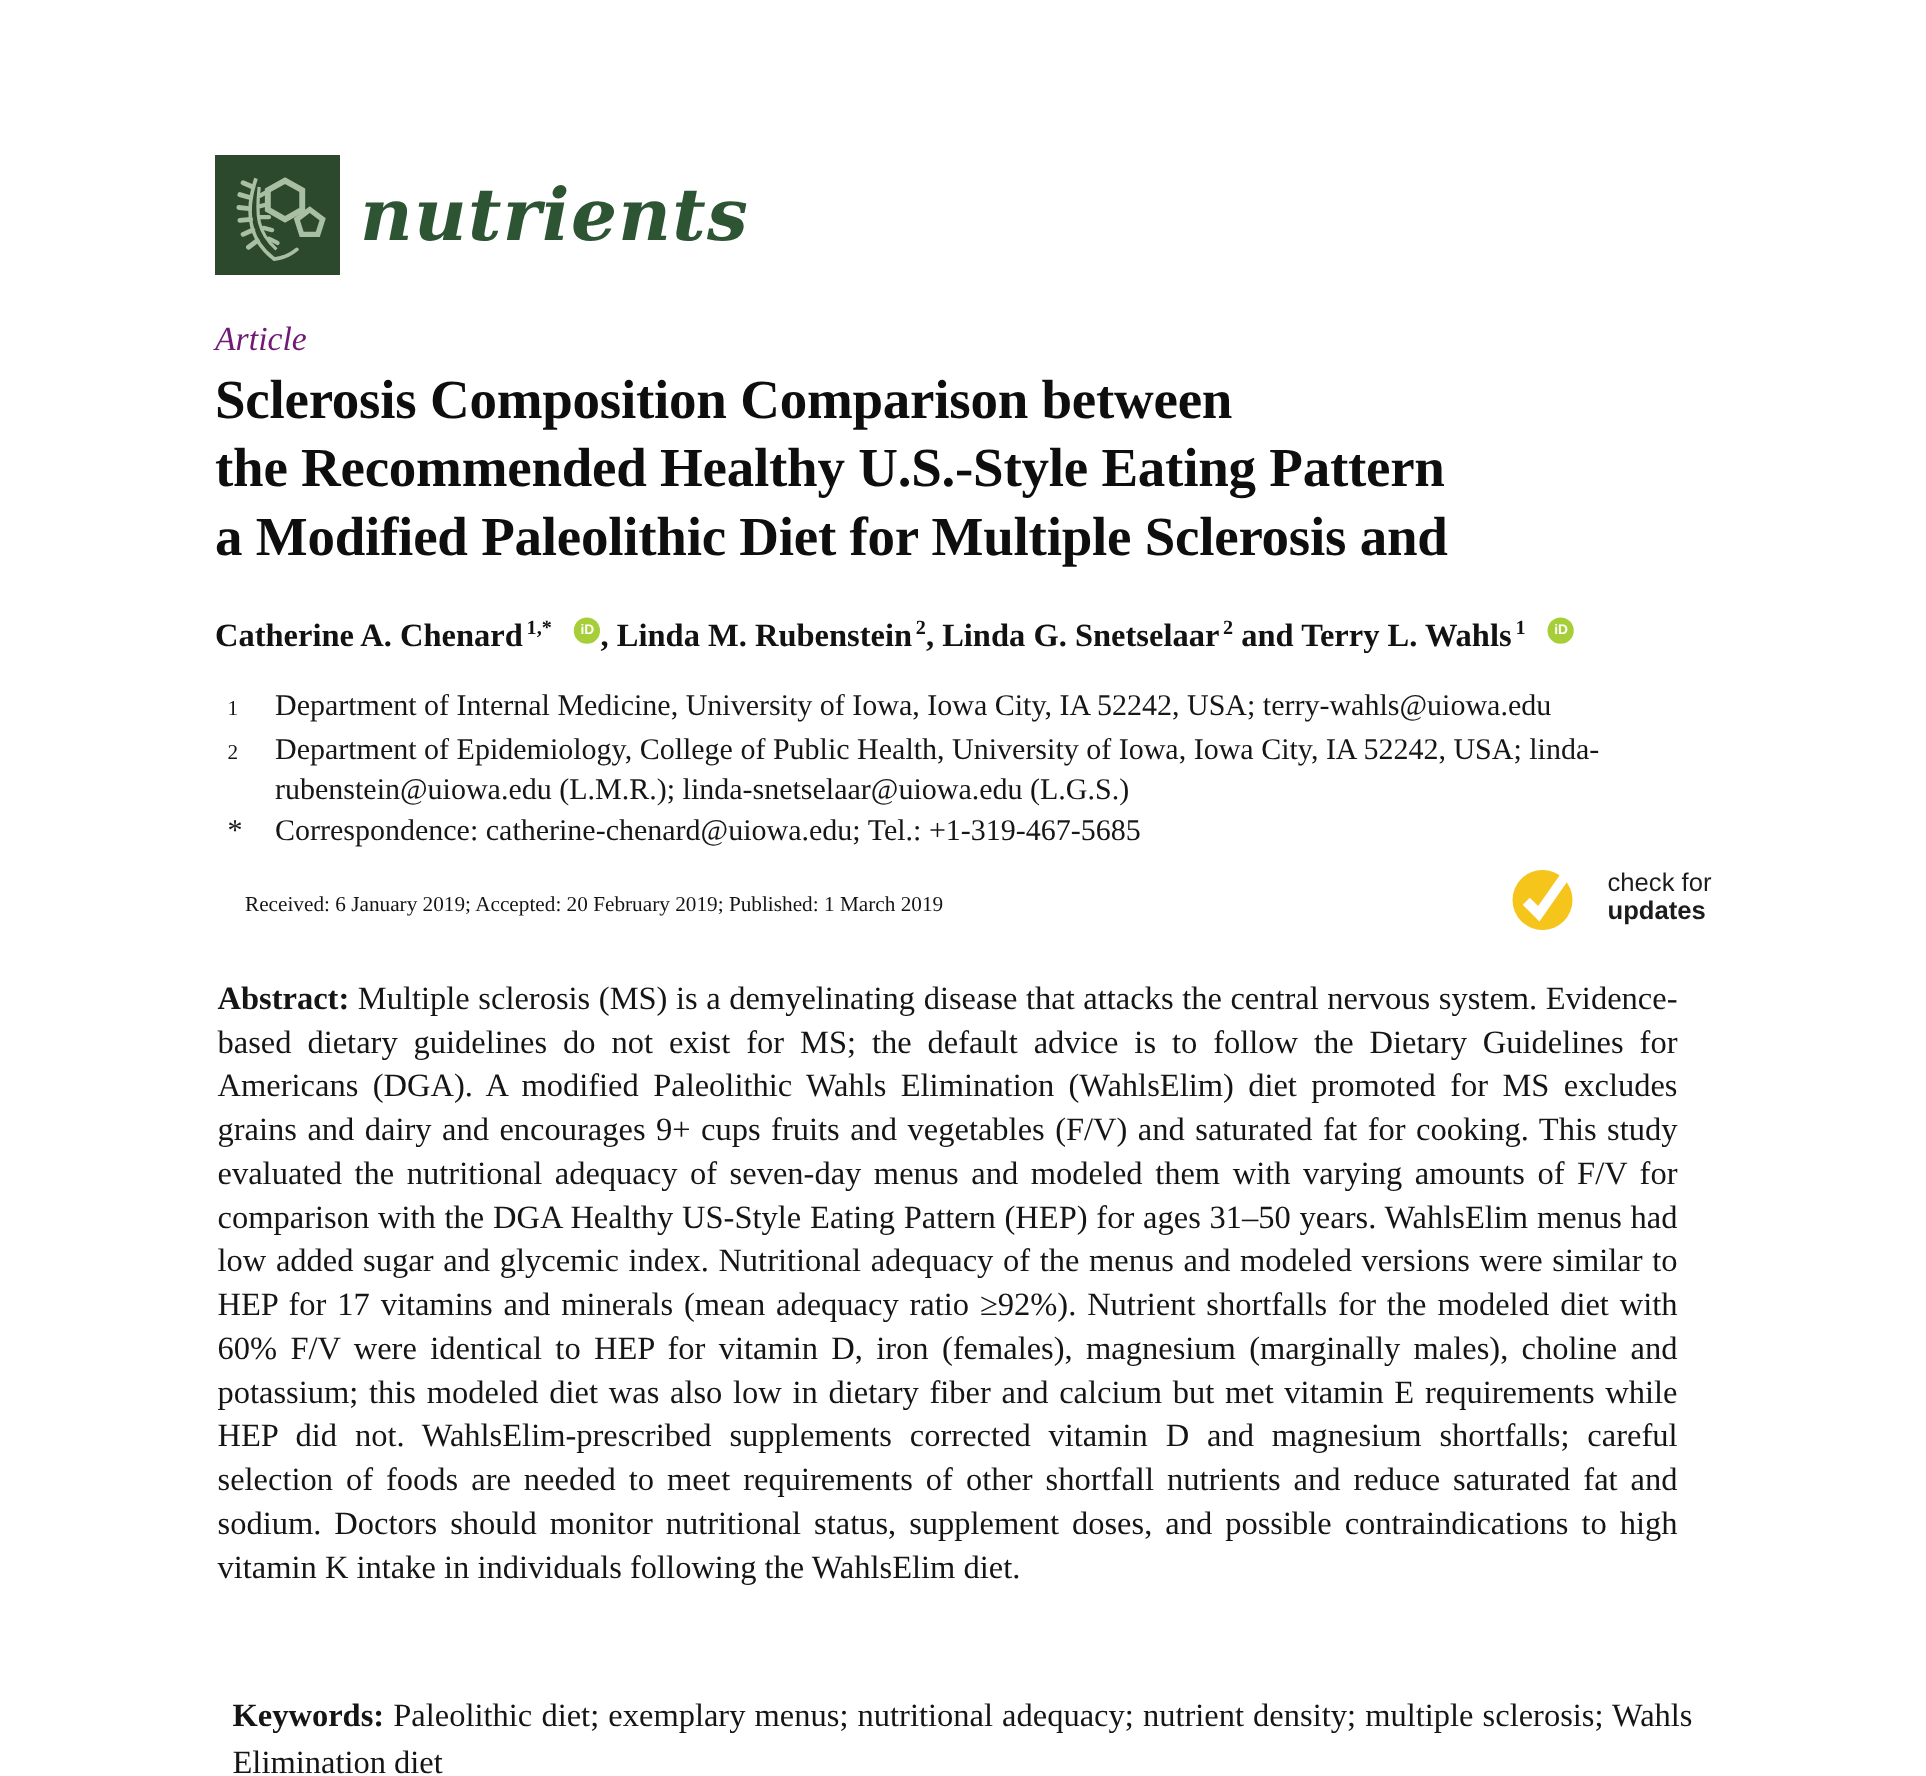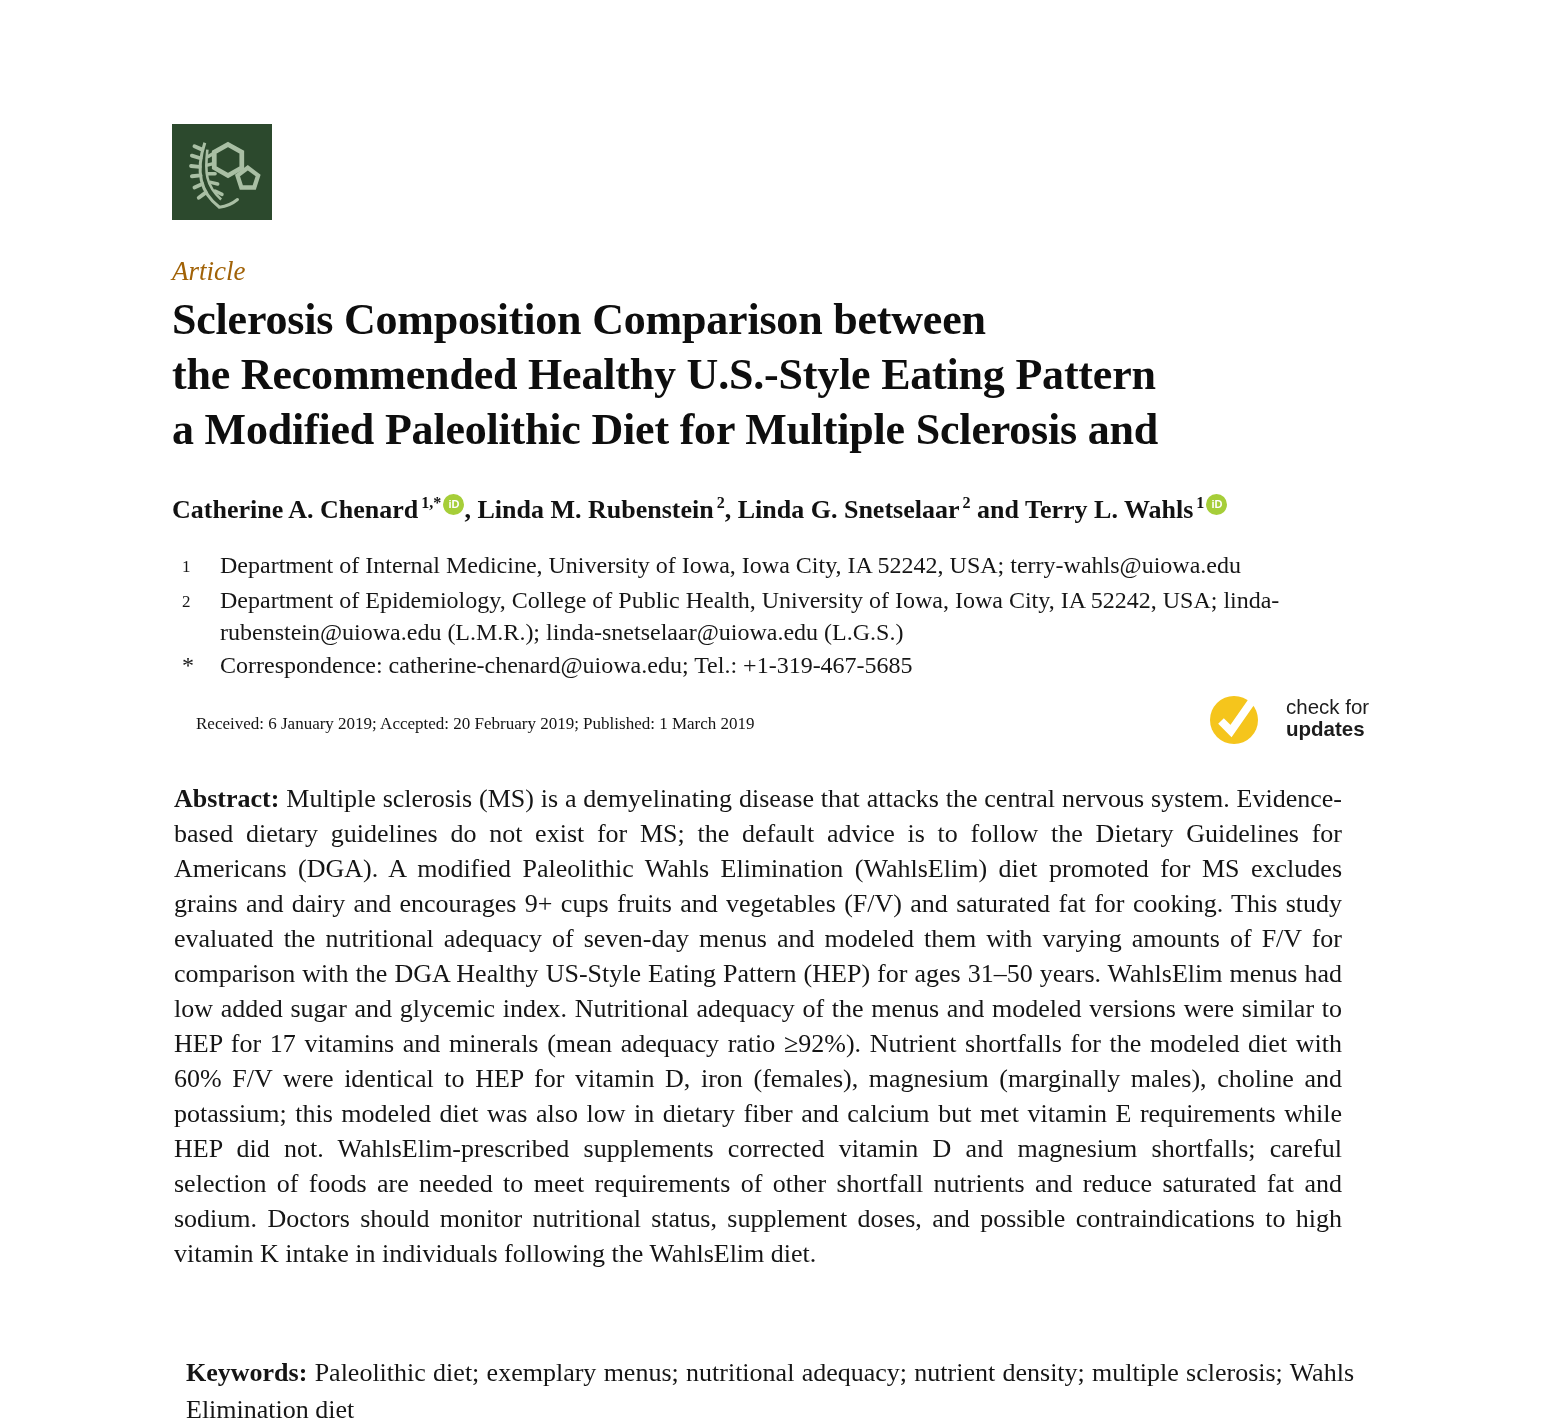--- a/index.html
+++ b/index.html
@@ -8,31 +8,31 @@
   .page { position:relative; width:1541px; height:1421px; background:#fff; }
 
   
   .logo-block { position:absolute; left:172px; top:124px; display:flex; align-items:center; }
   .logo-square { width:100px; height:96px; background:#2c492d; display:flex; align-items:center; justify-content:center; }
   .wordmark { font-family:"DejaVu Serif", serif; font-style:italic; font-weight:bold;
               font-size:58px; color:#2d5433; margin-left:16px; letter-spacing:1px; }
   .mdpi-logo { position:absolute; left:1236px; top:128px; }
 
   
-  .article-type { position:absolute; left:172px; top:256px; font-style:italic; font-size:27px; color:#a16207; }
+  .article-type { position:absolute; left:172px; top:256px; font-style:italic; font-size:27px; color:#701a75; }
   .title { position:absolute; left:172px; top:292px; width:1230px; font-size:44px; font-weight:bold;
            line-height:55px; color:#0e0e0e; letter-spacing:-0.2px; }
 
   
   .authors { position:absolute; left:172px; top:494px; font-size:26px; font-weight:bold;
              white-space:nowrap; color:#121212; }
   .authors sup { font-size:0.62em; vertical-align:super; margin-left:3px; }
   .orcid { display:inline-block; width:21px; height:21px; border-radius:50%; background:#a6ce39;
            color:#ffffff; font-family:"Liberation Sans", sans-serif; font-size:11px; font-weight:bold;
-           text-align:center; line-height:21px; vertical-align:super; margin-left:2px; }
+           text-align:center; line-height:21px; vertical-align:super; margin-left:18px; }
 
   
   .affiliations { position:absolute; left:182px; top:549px; width:1200px; font-size:24px; color:#161616; }
   .aff-row { display:grid; grid-template-columns:38px 1fr; line-height:32.5px; }
   .aff-marker { font-size:17px; padding-top:2px; }
   .aff-marker.star { font-size:24px; padding-top:0; }
 
   .dates { position:absolute; left:196px; top:714px; font-size:17px; color:#141414; }
 
   
@@ -79,20 +79,21 @@
               <path d="M33 40 L41 38"></path>
             <path d="M34 50 L42 50"></path>
               <path d="M37 60 L45 62"></path>
             <path d="M42 70 L50 74"></path>
           </g>
 
           <path d="M47 89 C 55 88, 62 85, 68 80" stroke-width="3.5" stroke-linecap="round"></path>
         </g>
       </svg>
     </div>
+    <div class="wordmark">nutrients</div>
   </div>
 
 
   <div class="article-type">Article</div>
 
   <div class="title">
     <div>Sclerosis Composition Comparison between</div>
     <div>the Recommended Healthy U.S.-Style Eating Pattern</div>
     <div>a Modified Paleolithic Diet for Multiple Sclerosis and</div>
   </div>

